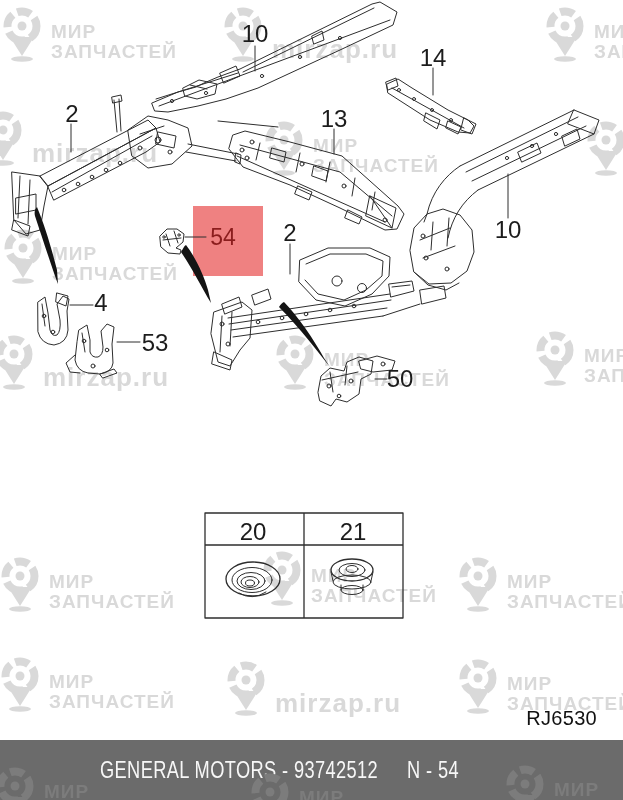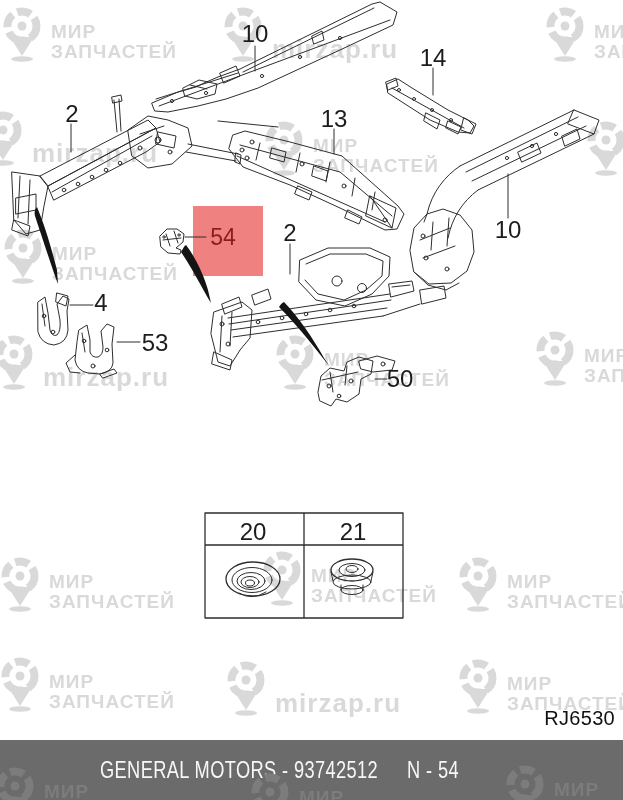--- a/index.html
+++ b/index.html
@@ -12,21 +12,21 @@
   .wm-tb{font-weight:bold;font-size:26px;line-height:26px;margin-top:15px;letter-spacing:1px;}
   
   .draw{position:absolute;left:0;top:0;z-index:2;}
   .draw path,.draw line,.draw ellipse,.draw circle,.draw rect,.draw polyline{vector-effect:non-scaling-stroke;}
   .ln{stroke:#2e2e2e;stroke-width:1;fill:none;stroke-linejoin:round;stroke-linecap:round;}
   .ln2{stroke:#2e2e2e;stroke-width:1.3;fill:none;stroke-linejoin:round;}
   .arrow{fill:#141414;stroke:none;}
   .lbl{font-family:"Liberation Sans",sans-serif;font-size:24px;fill:#1c1c1c;text-anchor:middle;}
   .lbl54{font-size:23px;text-anchor:middle;font-family:"Liberation Sans",sans-serif;}
   
-  .stamp{position:absolute;top:707px;right:8px;z-index:3;display:flex;gap:14px;
+  .stamp{position:absolute;top:707px;right:26px;z-index:3;display:flex;gap:14px;
          font-size:20px;color:#111;letter-spacing:0.3px;}
   
   .footer{position:absolute;left:0;top:740px;width:623px;height:60px;z-index:4;overflow:hidden;text-decoration:underline;}
   .footer-text{position:absolute;left:100px;top:0;height:60px;display:flex;align-items:center;
                gap:38px;font-size:24px;letter-spacing:0.5px;transform:scaleX(0.76);
                transform-origin:left center;white-space:nowrap;}
 </style>
 </head>
 <body>
 

